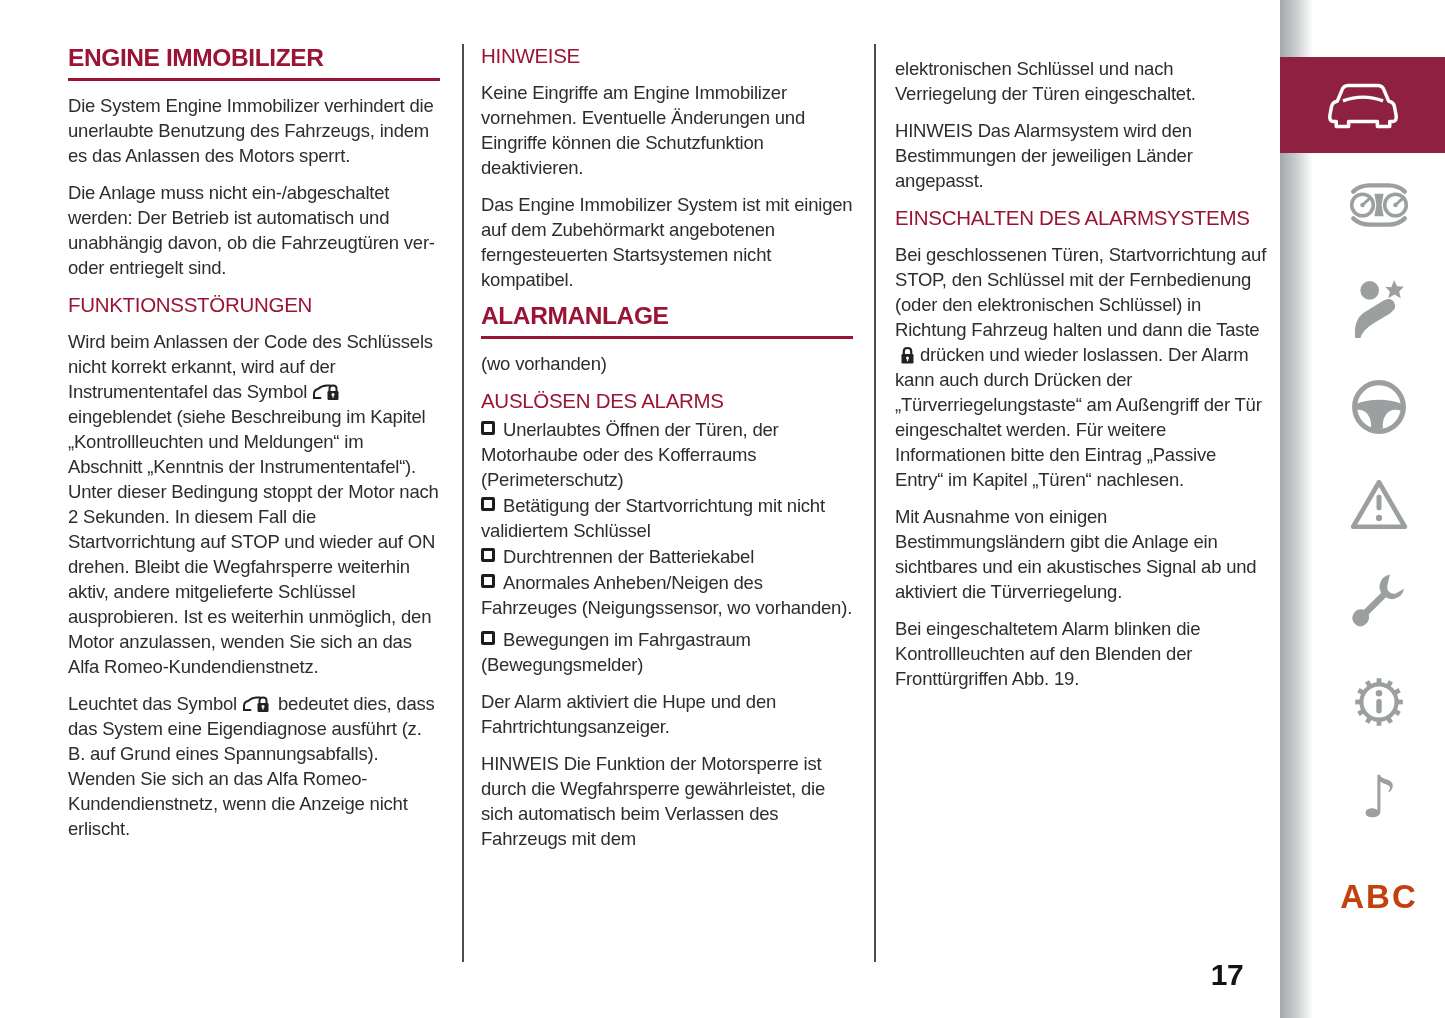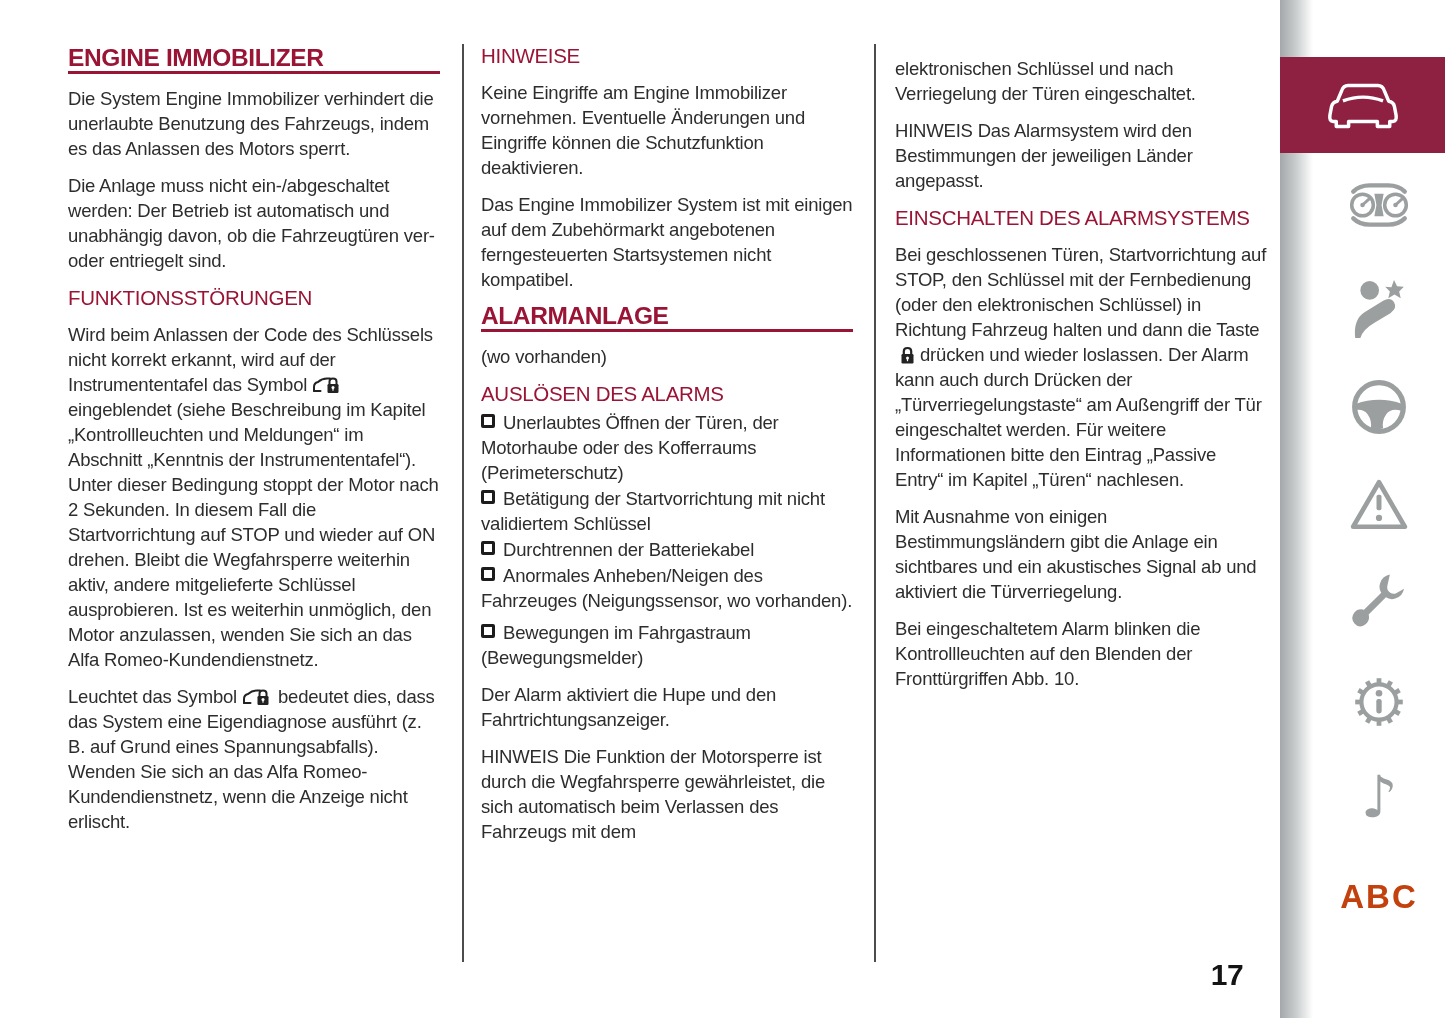--- a/index.html
+++ b/index.html
@@ -9,21 +9,21 @@
     font-family:"Liberation Sans",sans-serif;
     color:#2d2d2d;
   }
   
   .col{position:absolute;top:44px;width:372px;font-size:18.5px;line-height:25px;letter-spacing:-0.2px;}
   #col1{left:68px;}
   #col2{left:481px;}
   #col3{left:895px;}
   .h1sec{
     color:#9a1535;font-size:24.5px;font-weight:bold;letter-spacing:-0.4px;
-    line-height:1.12;margin:10px 0 12px 0;
+    line-height:1.12;margin:10px 0 12px 0;padding-bottom:7px;
     border-bottom:3px solid #9a1535;
   }
   .col .h1sec:first-child{margin-top:0;}
   .h2sub{
     color:#9a1535;font-size:20.5px;font-weight:normal;letter-spacing:-0.3px;
     line-height:1.15;margin:13px 0 4px 0;
   }
   .col .h2sub:first-child{margin-top:0;}
   p{margin:12px 0 7px 0;}
   p.tight{margin-bottom:4px;}
@@ -109,21 +109,21 @@
   <p>elektronischen Schlüssel und nach Verriegelung der Türen eingeschaltet.</p>
   <p>HINWEIS Das Alarmsystem wird den Bestimmungen der jeweiligen Länder angepasst.</p>
   <div class="h2sub">EINSCHALTEN DES ALARMSYSTEMS</div>
   <p><span>Bei geschlossenen Türen, Startvorrichtung auf STOP, den Schlüssel mit der Fernbedienung (oder den elektronischen Schlüssel) in Richtung Fahrzeug halten und dann die Taste</span><svg class="inline-icon" width="15" height="19" viewBox="0 0 15 19">
         <path d="M3.8 8 V5.2 Q3.8 2 7.5 2 Q11.2 2 11.2 5.2 V8" fill="none" stroke="#222" stroke-width="2.2"></path>
         <rect x="1.5" y="8" width="12" height="9.5" rx="1.2" fill="#222"></rect>
         <circle cx="7.5" cy="12" r="1.5" fill="#fff"></circle>
         <rect x="6.9" y="12" width="1.2" height="3.2" fill="#fff"></rect>
       </svg><span>drücken und wieder loslassen. Der Alarm kann auch durch Drücken der „Türverriegelungstaste“ am Außengriff der Tür eingeschaltet werden. Für weitere Informationen bitte den Eintrag „Passive Entry“ im Kapitel „Türen“ nachlesen.</span></p>
   <p>Mit Ausnahme von einigen Bestimmungsländern gibt die Anlage ein sichtbares und ein akustisches Signal ab und aktiviert die Türverriegelung.</p>
-  <p>Bei eingeschaltetem Alarm blinken die Kontrollleuchten auf den Blenden der Fronttürgriffen Abb. 10.</p>
+  <p>Bei eingeschaltetem Alarm blinken die Kontrollleuchten auf den Blenden der Fronttürgriffen Abb. 19.</p>
 </div>
 
 <div class="vdiv" id="vdiv1"></div>
 <div class="vdiv" id="vdiv2"></div>
 
 <div class="spine"></div>
 
 <div class="active-tab">
   <svg width="74" height="56" viewBox="0 0 72 54">
     <path d="M10 48 v-5 H7 q-4 0 -3.2 -6 l1.6 -8.5 q.9 -4.5 5.6 -5.2 l4.4 -10.6 Q17 8 21.5 8 h29 q4.5 0 6.1 4.7 L61 23.3 q4.7 .7 5.6 5.2 L68.2 37 q.8 6 -3.2 6 H62 v5 H50 v-5 H22 v5 z" fill="none" stroke="#ffffff" stroke-width="3.4" stroke-linejoin="round"></path>

